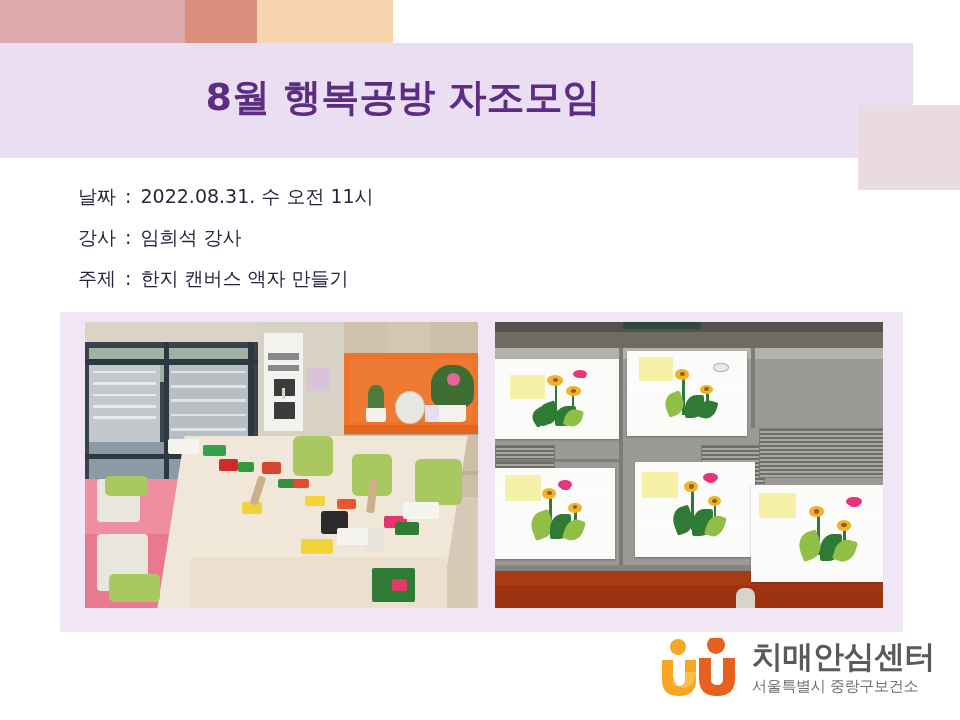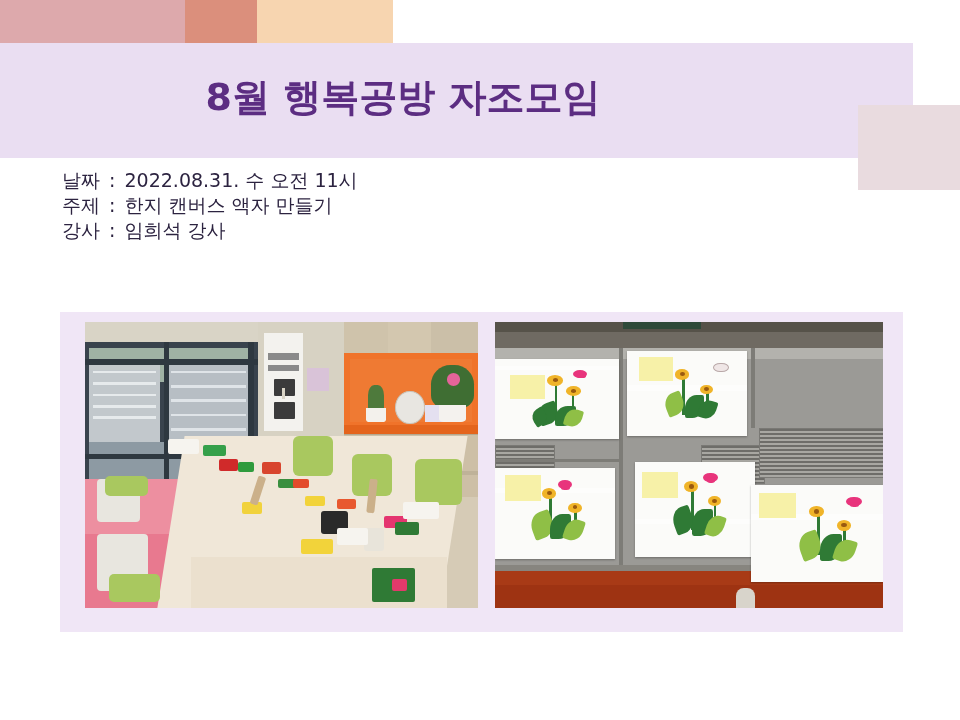--- a/index.html
+++ b/index.html
@@ -56,21 +56,21 @@
   
   .info {
     position: absolute;
     left: 62px; top: 168px;
     color: #2c2340;
     font-size: 19px;
     line-height: 25px;
   }
   .info-line {
     white-space: nowrap;
-    margin: 0;
+    margin: 16px;
     padding: 0;
   }
   .info-label { display: inline; }
   .info-sep { display: inline; padding: 0 3px; }
   .info-value { display: inline; }
 
   
   .photo-panel {
     position: absolute;
     left: 60px; top: 312px;
@@ -209,28 +209,28 @@
 
   <div class="title">8월 행복공방 자조모임</div>
 
   <div class="info">
     <div class="info-line">
       <span class="info-label">날짜</span>
       <span class="info-sep">:</span>
       <span class="info-value">2022.08.31. 수 오전 11시</span>
     </div>
     <div class="info-line">
+      <span class="info-label">강사</span>
+      <span class="info-sep">:</span>
+      <span class="info-value">임희석 강사</span>
+    </div>
+    <div class="info-line">
       <span class="info-label">주제</span>
       <span class="info-sep">:</span>
       <span class="info-value">한지 캔버스 액자 만들기</span>
-    </div>
-    <div class="info-line">
-      <span class="info-label">강사</span>
-      <span class="info-sep">:</span>
-      <span class="info-value">임희석 강사</span>
     </div>
   </div>
 
   <div class="photo-panel"></div>
 
   <div class="photo photo-left">
     <div class="ph-layer lp-wall"></div>
     <div class="ph-layer lp-ceiling"></div>
 
     <div class="ph-layer lp-winframe"></div>
@@ -452,14 +452,32 @@
       <div class="leaf-l" style="left:36%;top:48%;width:17%;height:28%;transform:rotate(-20deg);"></div>
       <div class="leaf" style="left:52%;top:50%;width:17%;height:28%;"></div>
       <div class="leaf-l" style="left:64%;top:56%;width:15%;height:24%;transform:rotate(18deg);"></div>
       <div class="butterfly-w" style="left:72%;top:12%;width:12%;height:10%;"></div>
       <div class="butterfly" style="left:75%;top:17%;width:7%;height:6%;"></div>
     </div>
 
     <div class="ph-layer" style="left:62%;top:93%;width:5%;height:7%;background:#d8d4cb;border-radius:40% 40% 0 0;"></div>
   </div>
 
+  <div class="logo">
+    <div class="logo-mark">
+      <svg width="96" height="66" viewBox="0 0 96 66" xmlns="http://www.w3.org/2000/svg">
+
+        <circle cx="26" cy="9" r="8" fill="#f6a623"></circle>
+        <path d="M10 22 L10 42 Q10 58 27 58 Q44 58 44 42 L44 22 L33 22 L33 42 Q33 48 27 48 Q21 48 21 42 L21 22 Z" fill="#f6a623"></path>
+
+        <circle cx="64" cy="7" r="9" fill="#e8601d"></circle>
+        <path d="M47 20 L47 41 Q47 58 65 58 Q83 58 83 41 L83 20 L71 20 L71 41 Q71 47 65 47 Q59 47 59 41 L59 20 Z" fill="#e8601d"></path>
+
+        <path d="M33 34 L33 42 Q33 48 27 48 Q21 48 21 42 L21 38 Q24 52 34 50 Q42 47 44 38 L44 34 Z" fill="#f9bf4d"></path>
+      </svg>
+    </div>
+    <div class="logo-text">
+      <div class="logo-main">치매안심센터</div>
+      <div class="logo-sub">서울특별시 중랑구보건소</div>
+    </div>
+  </div>
 
 </div>
 
 </body></html>

